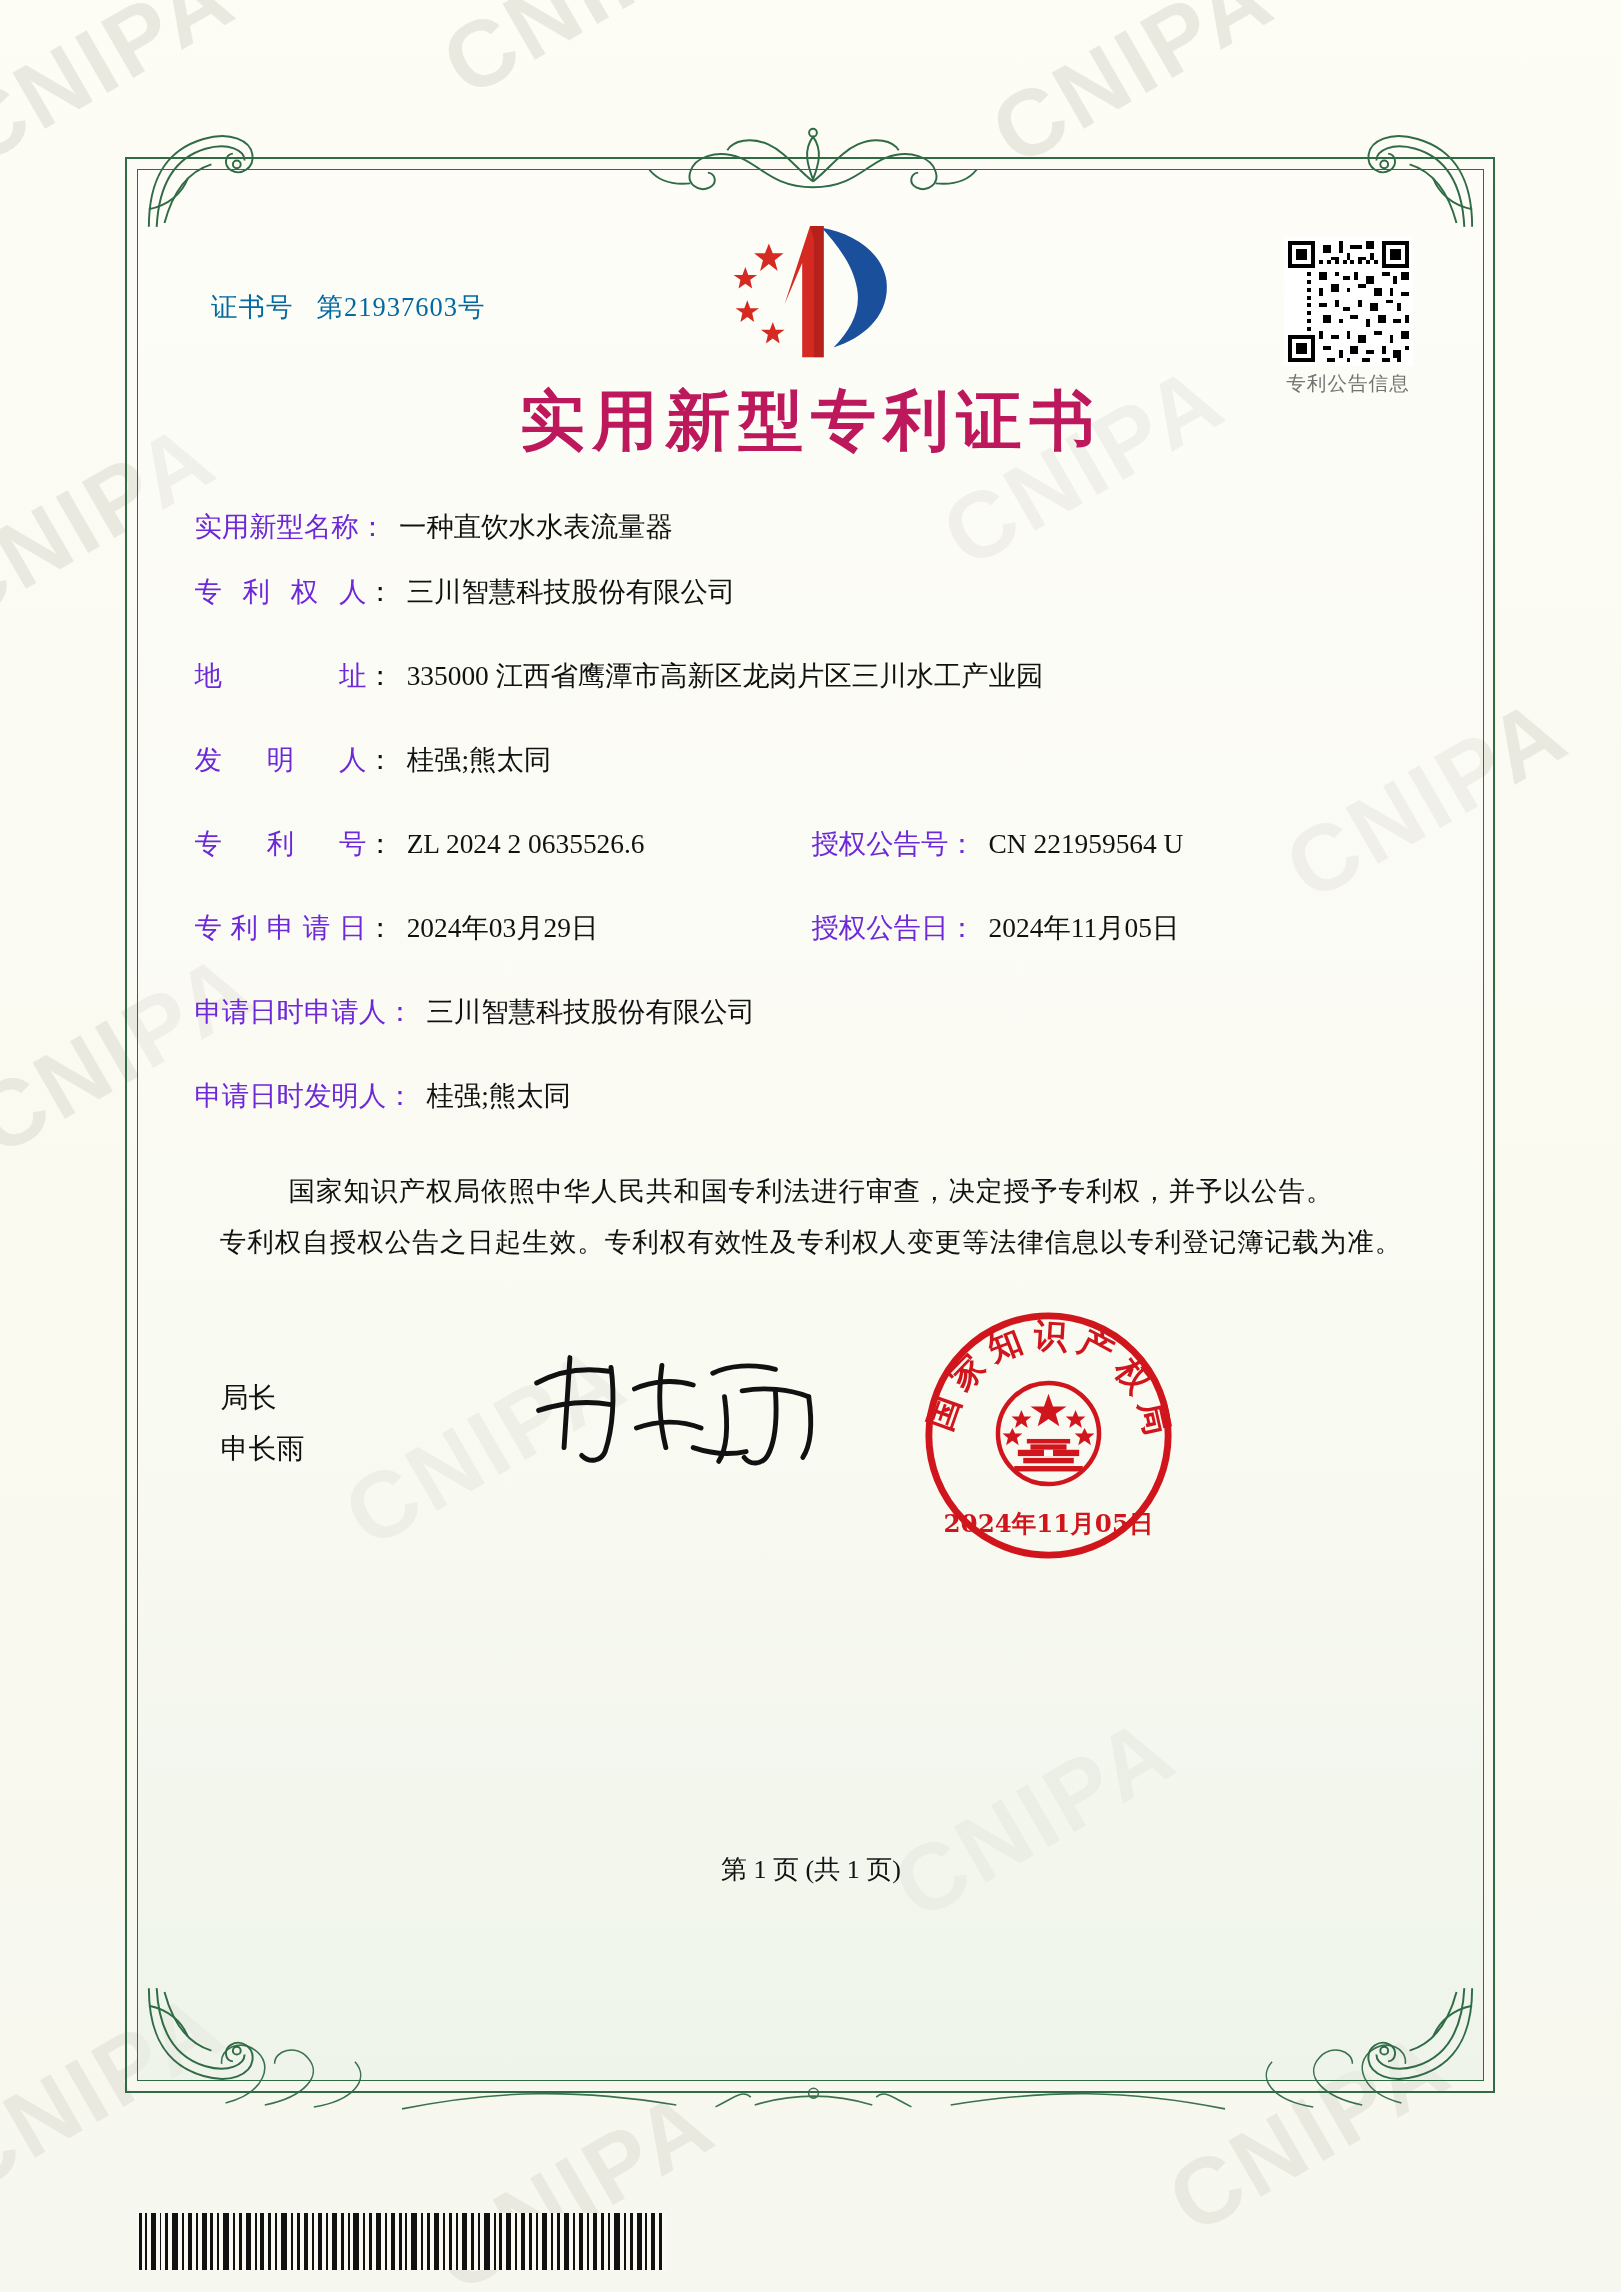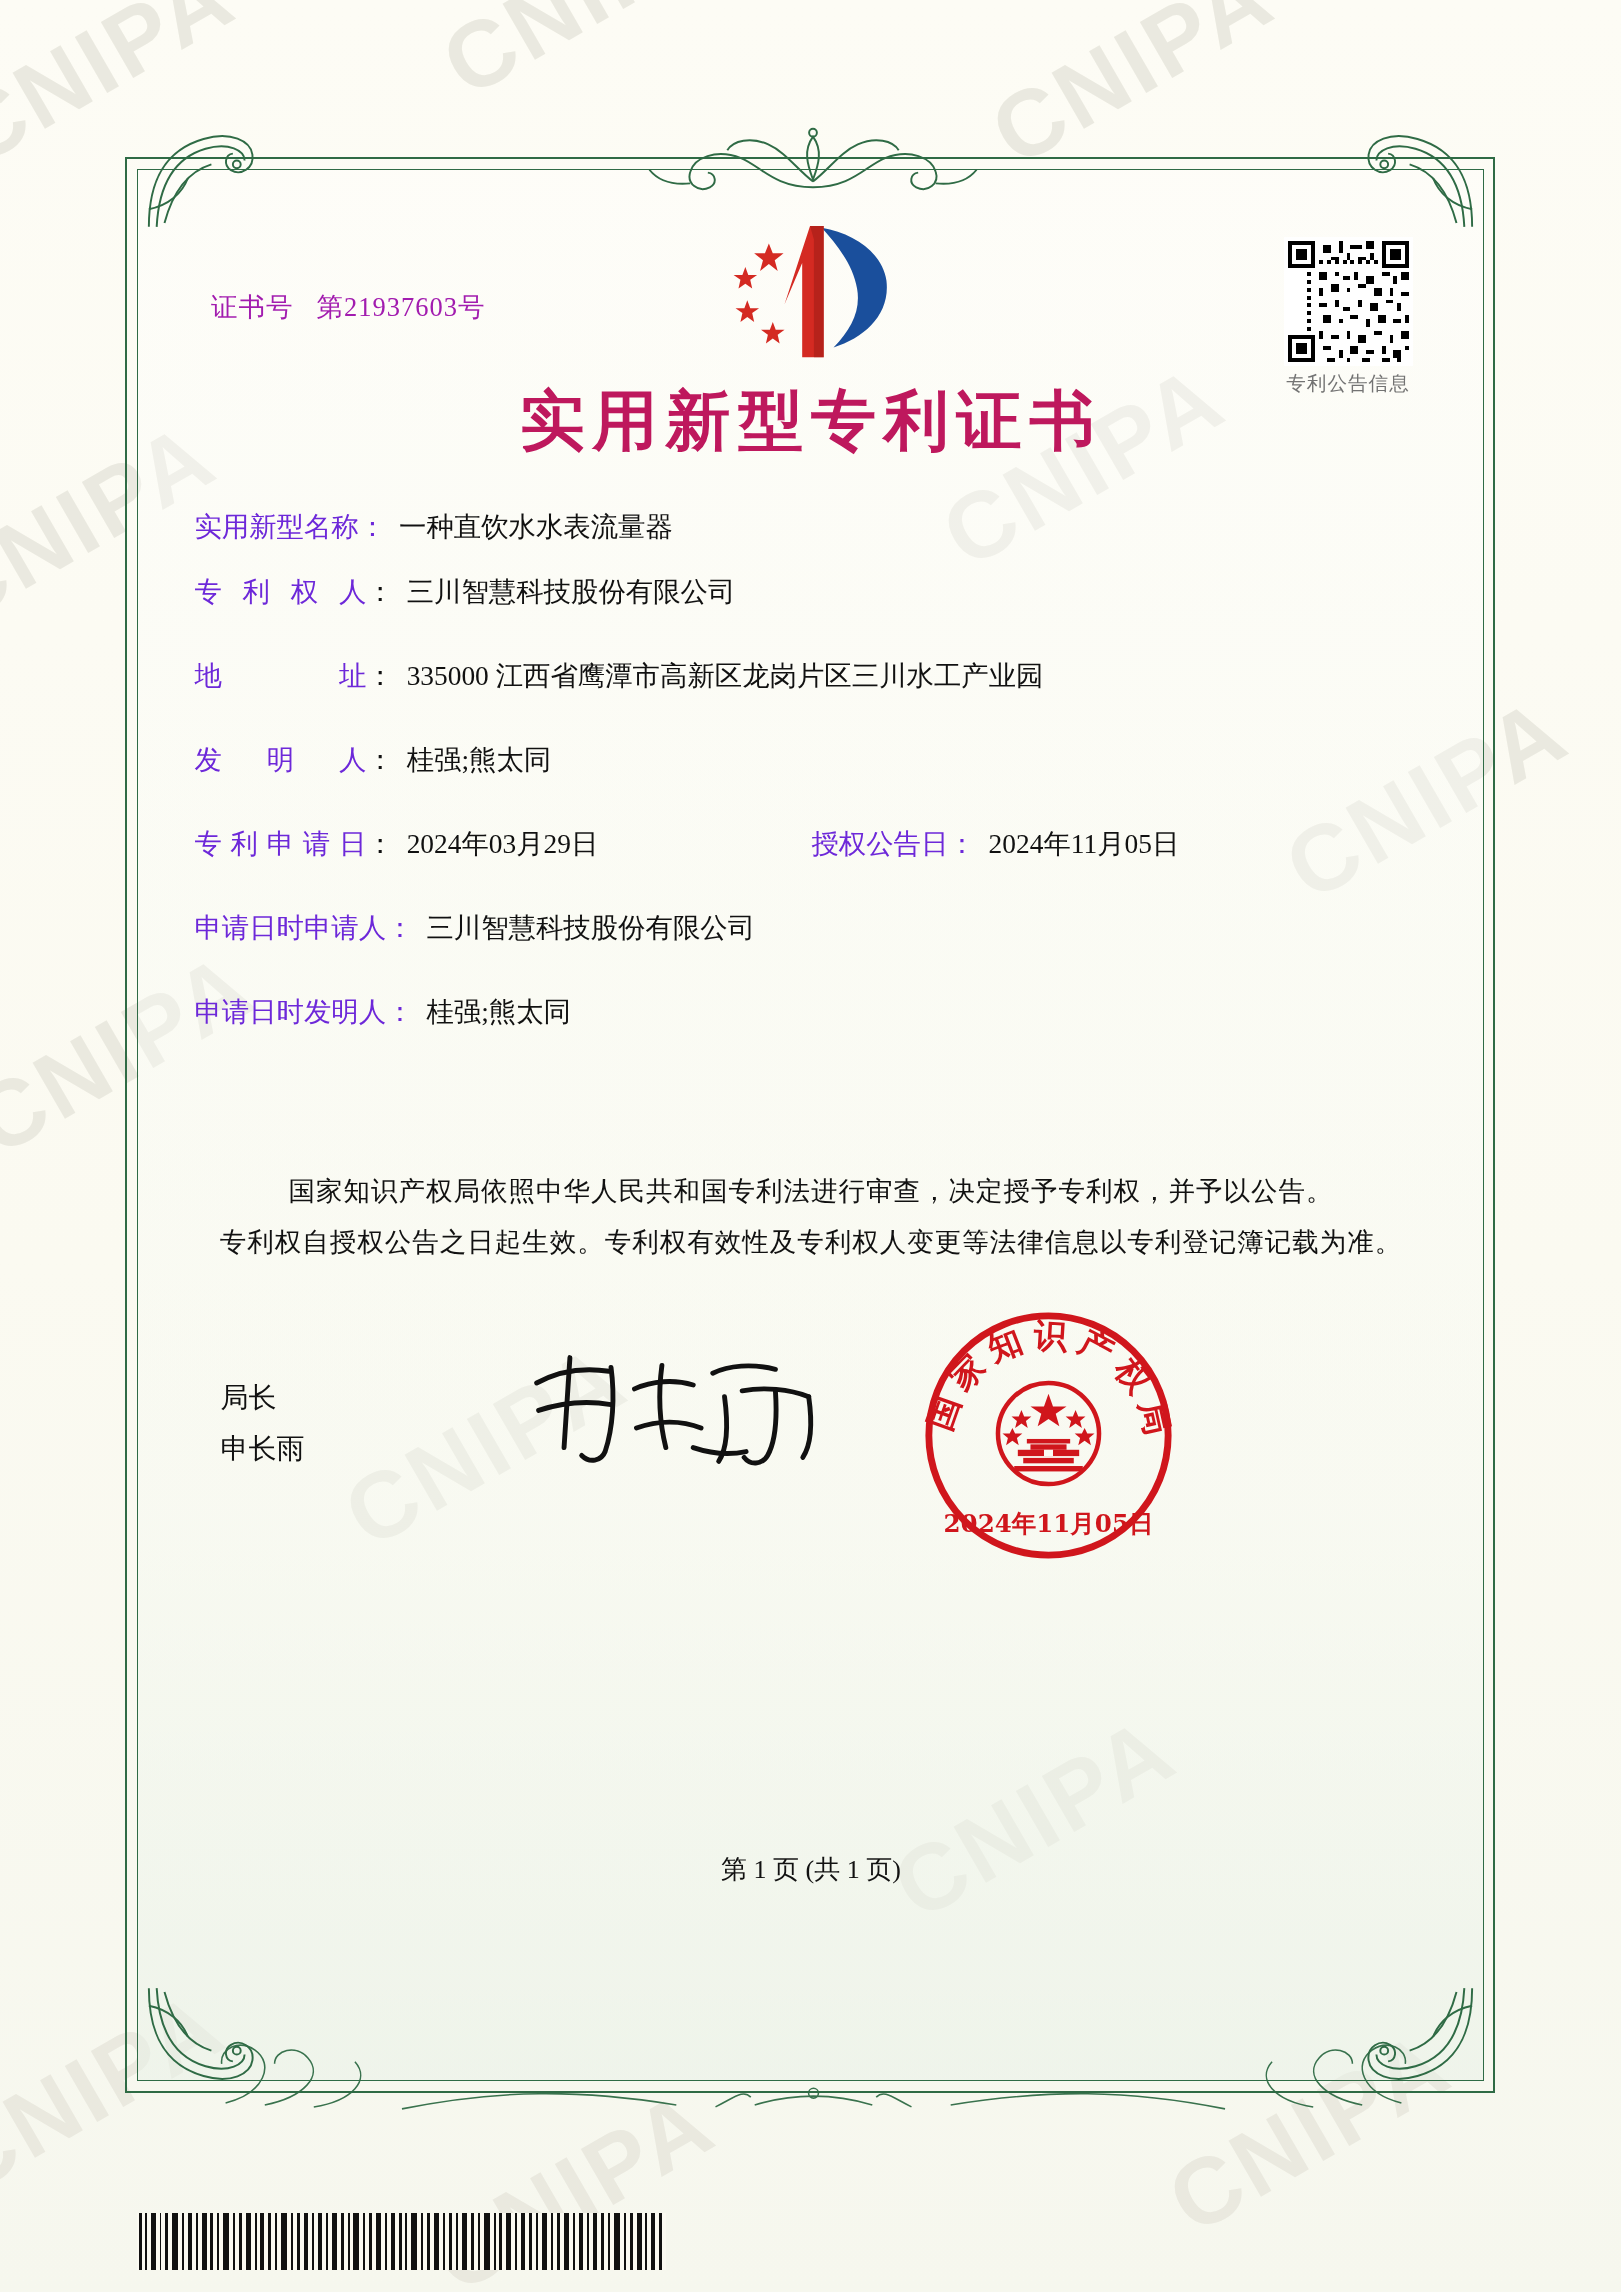--- a/index.html
+++ b/index.html
@@ -100,21 +100,21 @@
     left: 167px;
     top: 186px;
     width: 1288px;
     height: 1872px;
   }
   .cert-no {
     position: absolute;
     left: 44px;
     top: 103px;
     font-size: 26.5px;
-    color: #a21caf;
+    color: #0369a1;
     letter-spacing: 1px;
   }
   .qr-block {
     position: absolute;
     right: 23.5px;
     top: 51px;
     width: 167px;
     text-align: center;
   }
   .qr {
@@ -490,20 +490,28 @@
       <div class="field-row gap-large">
         <span class="field-label lbl-spread">地址</span><span>：</span>
         <span class="field-value">335000 江西省鹰潭市高新区龙岗片区三川水工产业园</span>
       </div>
 
       <div class="field-row gap-large">
         <span class="field-label lbl-spread">发明人</span><span>：</span>
         <span class="field-value">桂强;熊太同</span>
       </div>
 
+      <div class="field-row gap-large two-col">
+        <span class="field-label lbl-spread">专利号</span><span>：</span>
+        <span class="field-value">ZL 2024 2 0635526.6</span>
+        <span class="col2">
+          <span class="field-label">授权公告号：</span>
+          <span class="field-value">CN 221959564 U</span>
+        </span>
+      </div>
 
       <div class="field-row gap-large two-col">
         <span class="field-label lbl-spread">专利申请日</span><span>：</span>
         <span class="field-value">2024年03月29日</span>
         <span class="col2">
           <span class="field-label">授权公告日：</span>
           <span class="field-value">2024年11月05日</span>
         </span>
       </div>
 

